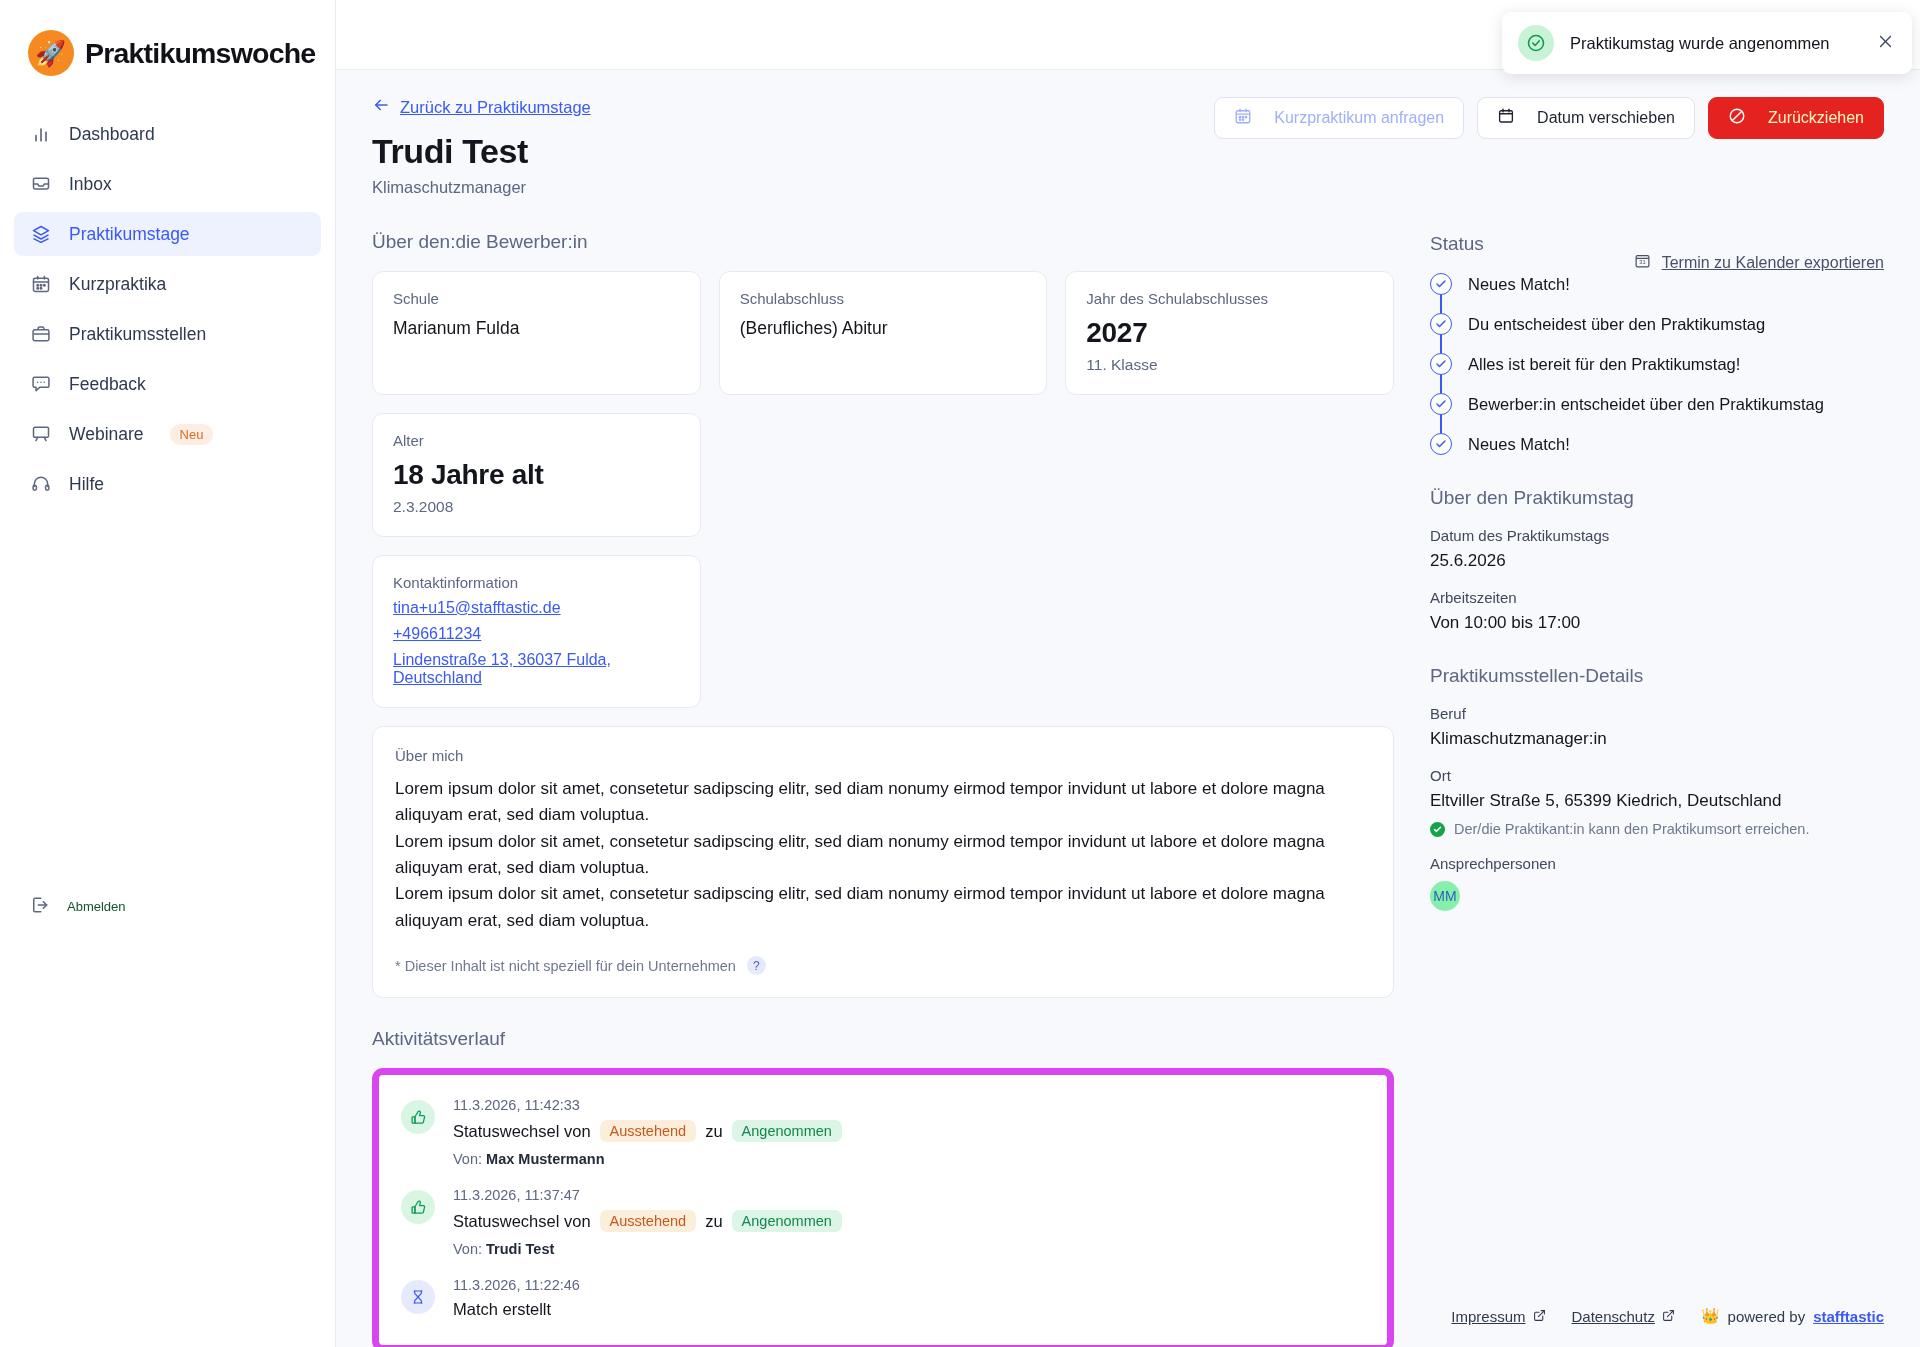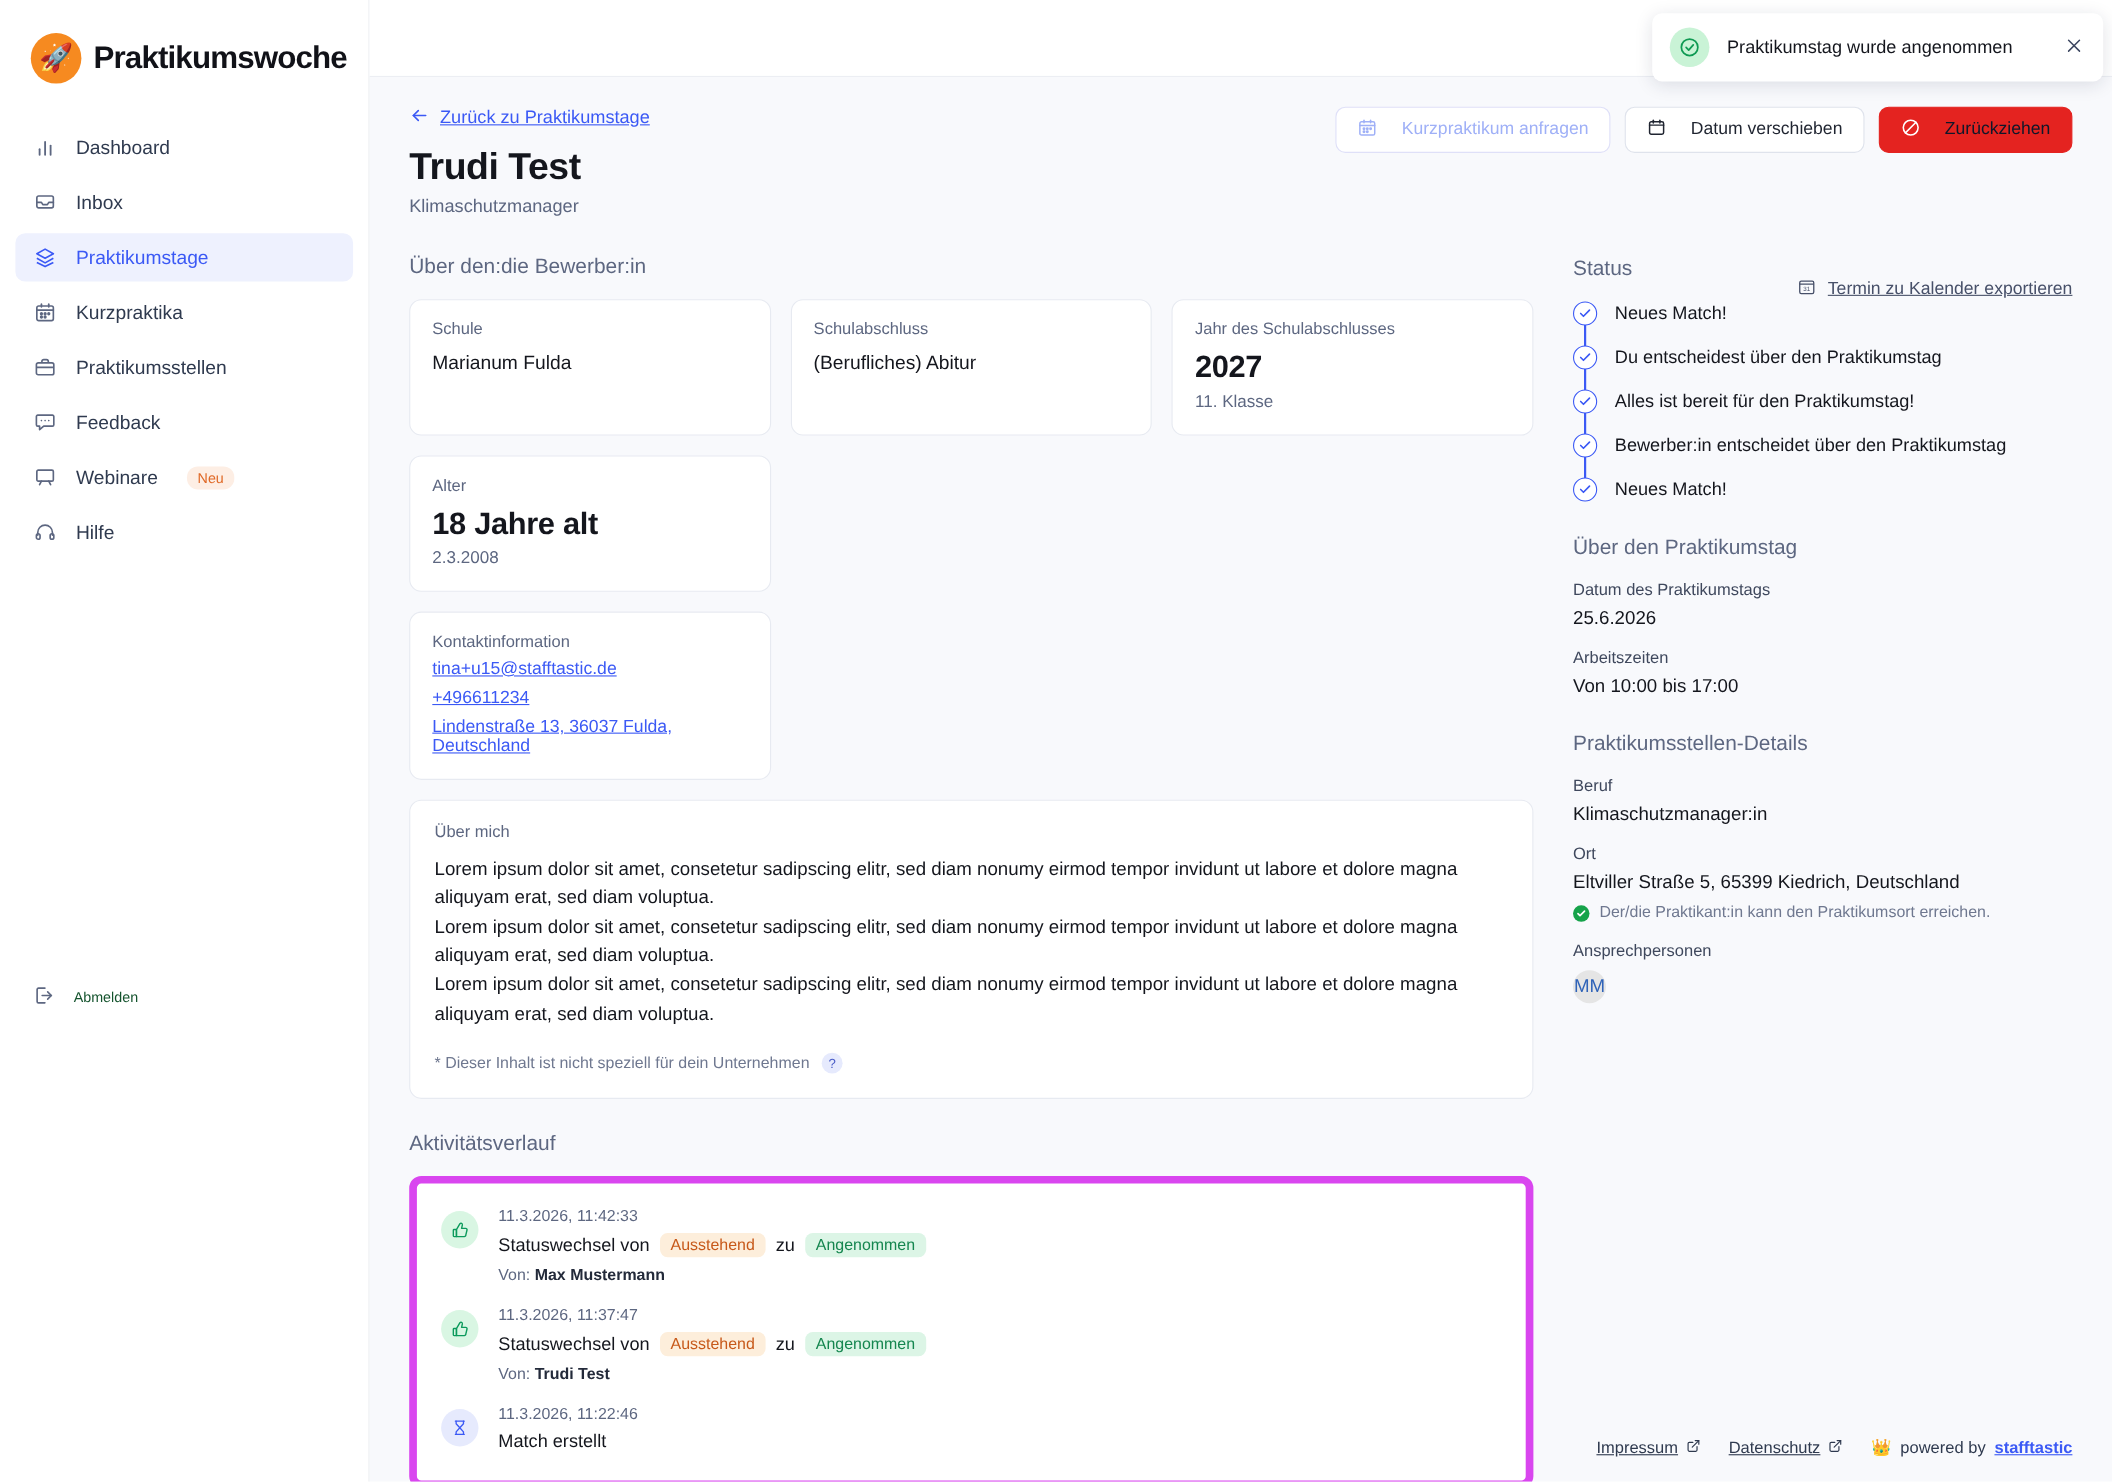--- a/index.html
+++ b/index.html
@@ -94,21 +94,21 @@
     display: inline-flex; align-items: center; gap: 22px;
     height: 42px; padding: 0 19px;
     border-radius: 9px; font-size: 16px;
     border: 1px solid #dfe3ec; background: #ffffff; color: #1f2430;
     cursor: pointer; white-space: nowrap;
   }
   .btn.disabled {
     color: #9fb0f7; border-color: #dfe0f8; background: #ffffff; cursor: default;
   }
   .btn.danger {
-    background: #e42320; border-color: #e42320; color: #0f172a; font-weight: 500;
+    background: #e42320; border-color: #e42320; color: #fef9c3; font-weight: 500;
   }
   .export-link {
     position: absolute; right: 36px; top: 182px;
     display: inline-flex; align-items: center; gap: 11px;
     color: #475069; font-size: 16px; text-decoration: underline; cursor: pointer;
   }
 
   .layout { display: flex; gap: 36px; margin-top: 34px; }
   .col-left { width: 1022px; flex: 0 0 1022px; }
   .col-right { flex: 1; padding-top: 2px; }
@@ -189,23 +189,23 @@
   .r-label { font-size: 15px; color: #3f485d; margin-top: 18px; }
   .r-value { font-size: 17px; color: #14161d; margin-top: 7px; }
   .r-check { display: flex; align-items: center; gap: 9px; font-size: 14.5px; color: #6f7890; margin-top: 10px; }
   .check-dot {
     width: 15px; height: 15px; border-radius: 50%; background: #16a34a;
     color: #fff; font-size: 10px; display: inline-flex; align-items: center; justify-content: center;
     flex: 0 0 15px;
   }
   .avatar {
     width: 30px; height: 30px; border-radius: 50%;
-    background: #e5e5e5; color: #2f63b8;
+    background: #86efac; color: #2f63b8;
     display: inline-flex; align-items: center; justify-content: center;
-    font-size: 17px; font-weight: 500; margin-top: 9px; cursor: pointer;
+    font-size: 14px; font-weight: 500; margin-top: 9px; cursor: pointer;
   }
 
   
   .footer {
     position: absolute; right: 36px; bottom: 22px;
     display: flex; align-items: center; gap: 26px;
     font-size: 15px; color: #2f3a4f;
   }
   .footer a { color: #2f3a4f; text-decoration: underline; cursor: pointer; display: inline-flex; align-items: center; gap: 7px; }
   .powered { display: flex; align-items: center; gap: 8px; color: #2f3a4f; }

